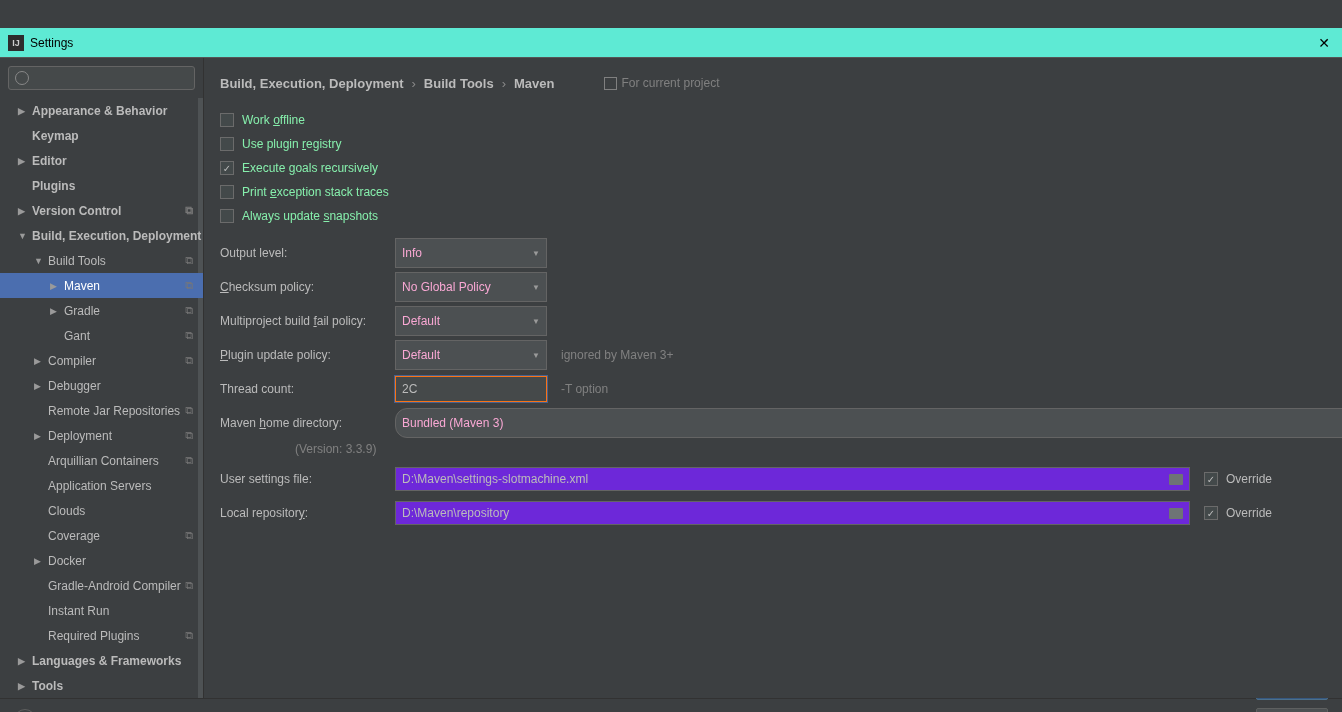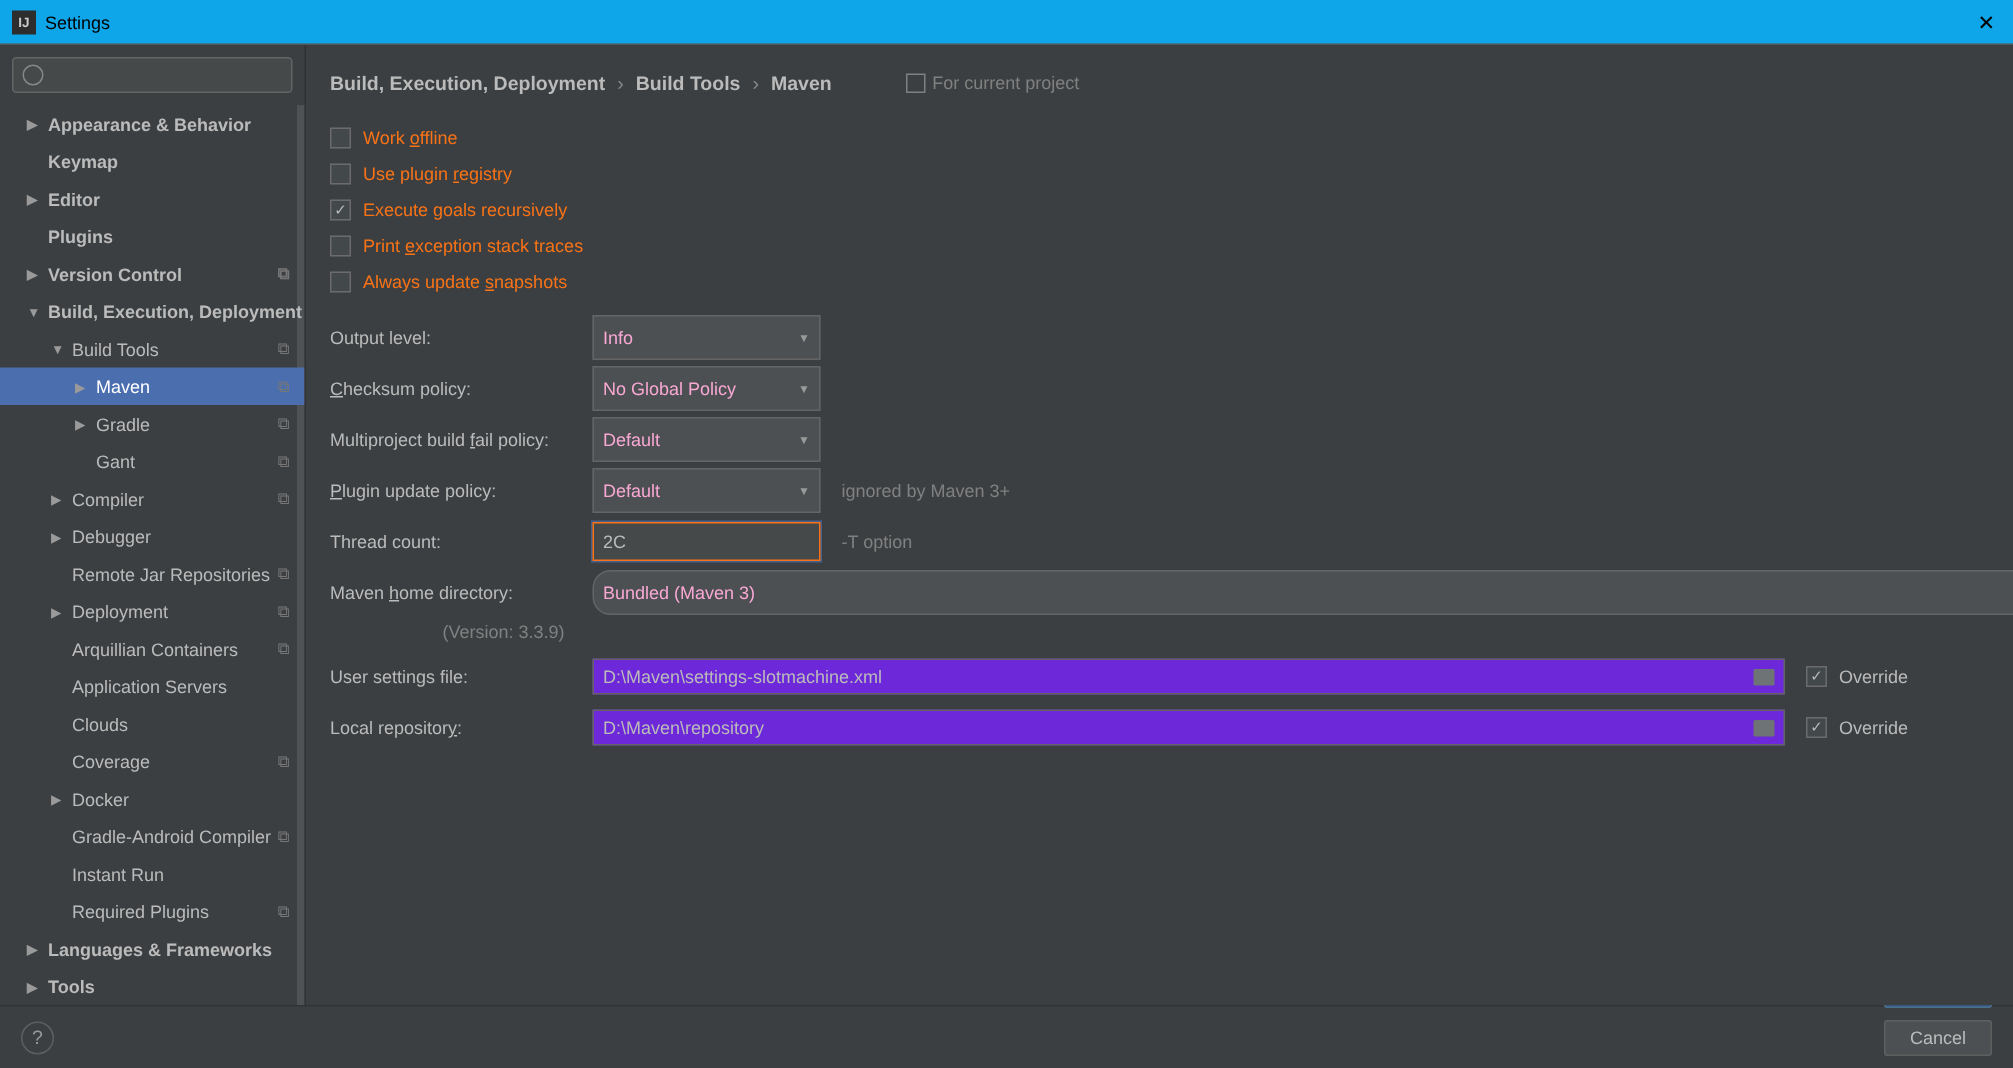--- a/index.html
+++ b/index.html
@@ -1,18 +1,18 @@
 <!DOCTYPE html>
 <html><head>
 <meta charset="utf-8">
 <style>
 * { margin: 0; padding: 0; box-sizing: border-box; font-family: "Segoe UI", Arial, sans-serif; }
 body { background: #3c3f41; color: #bbbbbb; width: 1342px; height: 712px; overflow: hidden; font-size: 12px; }
 
-.titlebar { height: 30px; background: #0ea5e9; display: flex; align-items: center; padding: 0 8px; border-bottom: 1px solid #555; }
+.titlebar { height: 30px; background: #5eead4; display: flex; align-items: center; padding: 0 8px; border-bottom: 1px solid #555; margin-top: 28px; }
 .titlebar-icon { width: 16px; height: 16px; background: #2d2d2d; margin-right: 6px; display: inline-flex; align-items: center; justify-content: center; color: #ccc; font-size: 9px; font-weight: bold; }
 .titlebar-text { color: #000; font-size: 12px; flex: 1; }
 .titlebar-close { color: #000; font-size: 14px; cursor: pointer; padding: 0 4px; }
 
 .main-wrap { display: flex; height: 640px; }
 
 .sidebar { width: 265px; background: #3c3f41; border-right: 1px solid #323232; display: flex; flex-direction: column; }
 .search-box { margin: 8px; height: 24px; background: #45494a; border: 1px solid #646464; border-radius: 3px; display: flex; align-items: center; padding: 0 6px; }
 .search-box input { background: transparent; border: none; color: #bbb; outline: none; flex: 1; font-size: 12px; }
 .search-box::before { content: ""; width: 12px; height: 12px; margin-right: 4px; border: 1.5px solid #888; border-radius: 50%; position: relative; }
@@ -36,21 +36,21 @@
 .breadcrumb .crumb { color: #bbbbbb; font-weight: bold; }
 .breadcrumb .sep { color: #888; margin: 0 8px; }
 .breadcrumb .note { color: #808080; margin-left: 50px; font-size: 12px; display: flex; align-items: center; }
 .breadcrumb .note::before { content: ""; width: 11px; height: 11px; border: 1px solid #808080; margin-right: 4px; }
 .reset-link { position: absolute; right: 16px; top: 12px; color: #589df6; cursor: pointer; font-size: 13px; }
 
 .form { margin-top: 10px; }
 .checkbox-row { height: 24px; display: flex; align-items: center; }
 .chk { width: 14px; height: 14px; border: 1px solid #6b6b6b; background: #43494a; margin-right: 8px; display: inline-flex; align-items: center; justify-content: center; font-size: 10px; color: #bbb; }
 .chk.checked::before { content: "✓"; }
-.chk-label { color: #f97316; text-align: center; }
+.chk-label { color: #86efac; text-align: center; }
 .chk-label .u { text-decoration: underline; }
 
 .field-row { display: flex; align-items: center; height: 34px; }
 .field-label { width: 175px; color: #bbb; }
 .field-label .u { text-decoration: underline; }
 
 .dropdown { width: 152px; height: 24px; background: #4c5052; border: 1px solid #646464; display: flex; align-items: center; padding: 14px 6px; color: #f9a8d4; position: relative; cursor: pointer; }
 .dropdown::after { content: "▼"; position: absolute; right: 6px; color: #9a9a9a; font-size: 8px; }
 .dropdown.wide { width: 964px; border-radius: 12px; }
 

